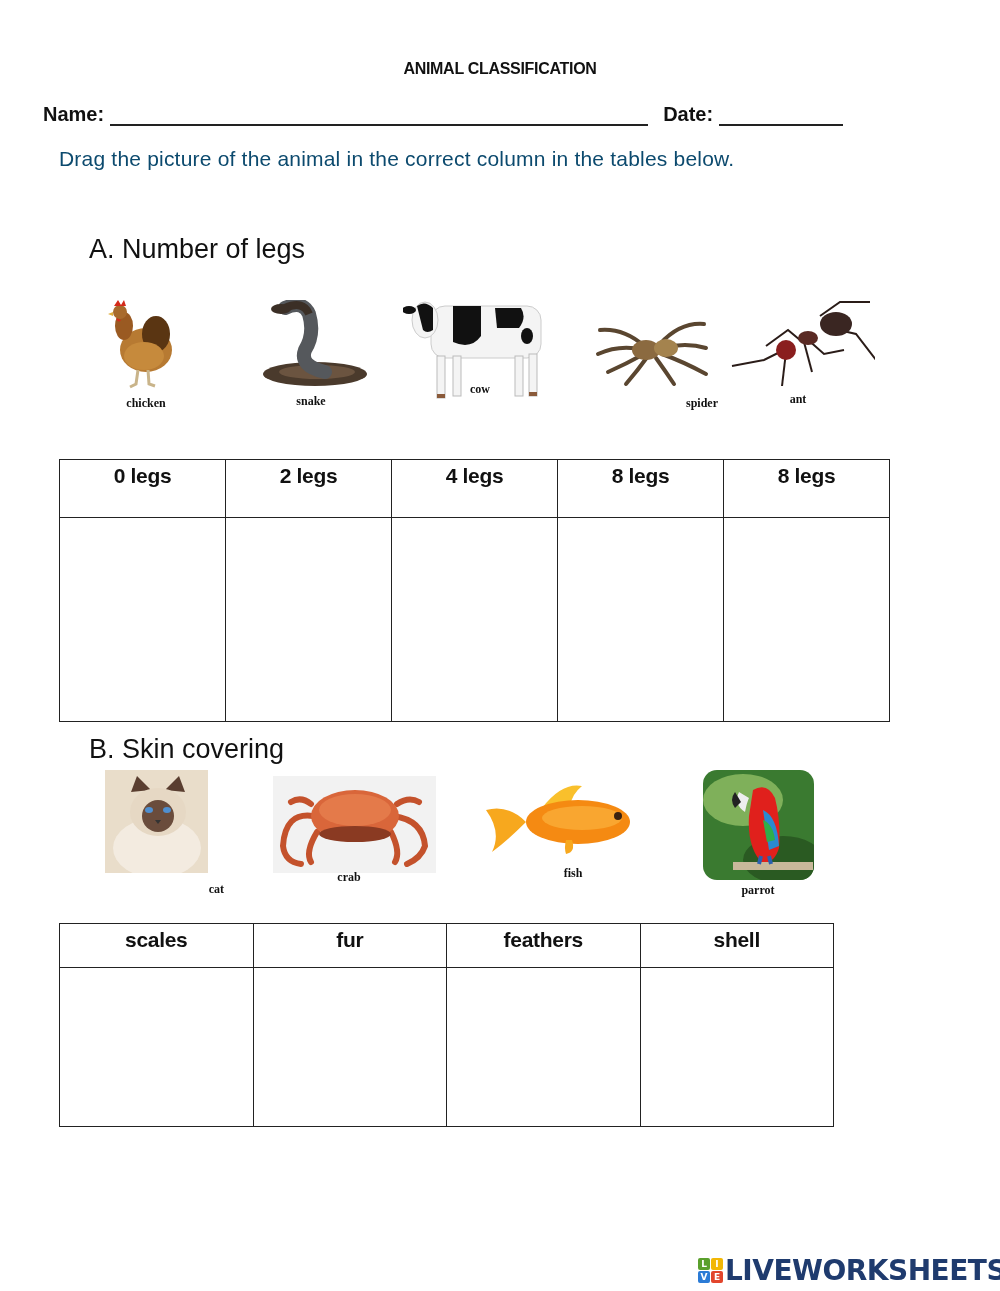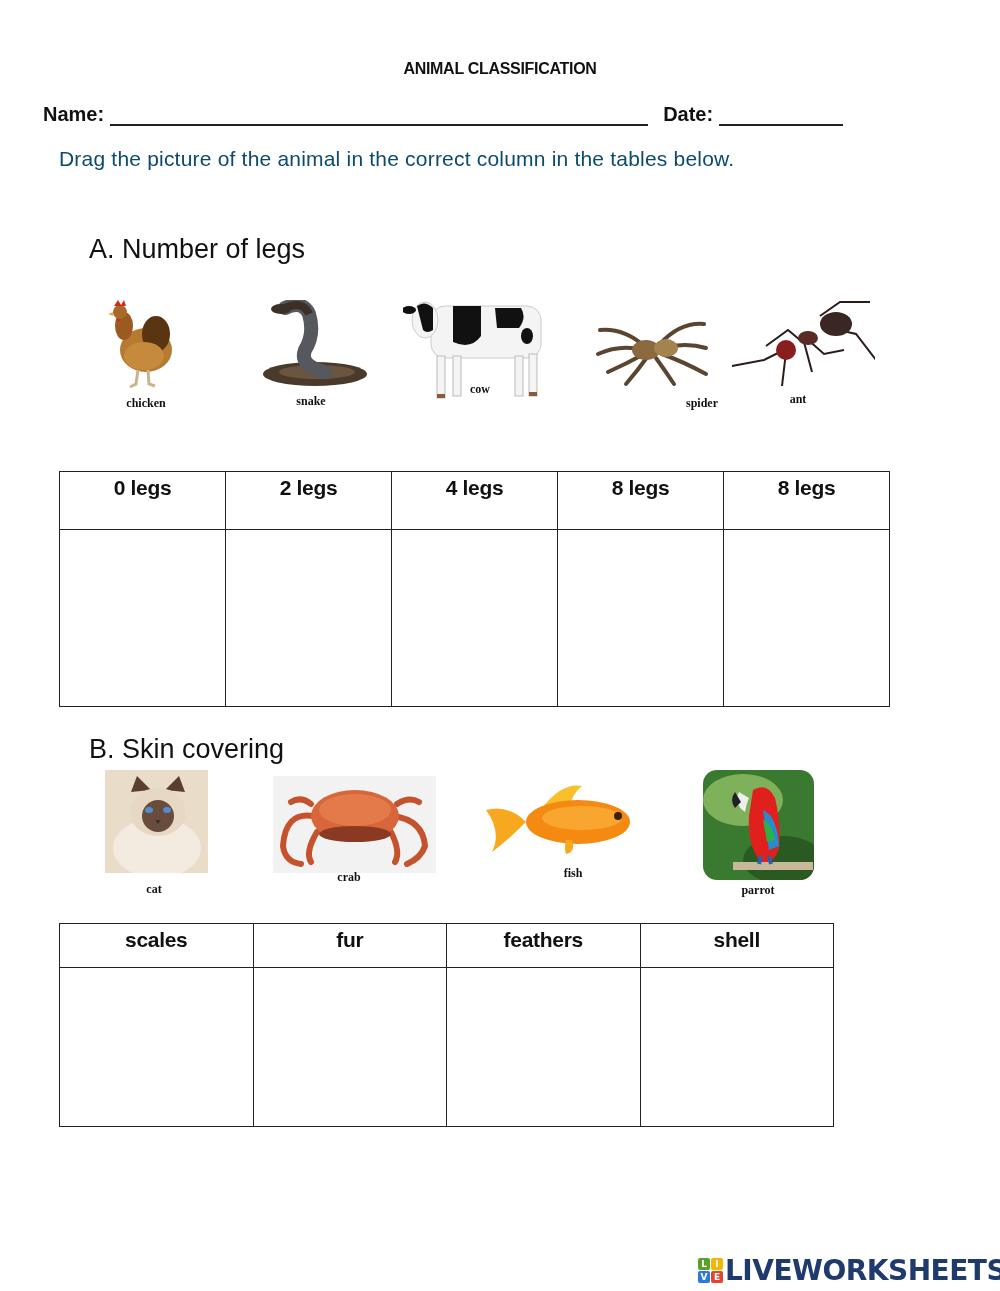--- a/index.html
+++ b/index.html
@@ -120,21 +120,21 @@
       <path d="M56 54 l-4 34"></path>
       <path d="M100 30 l26 6 l20 26"></path>
     </g>
     <ellipse cx="106" cy="26" rx="16" ry="12" fill="#3a2622"></ellipse>
     <ellipse cx="78" cy="40" rx="10" ry="7" fill="#5a2a24"></ellipse>
     <ellipse cx="56" cy="52" rx="10" ry="10" fill="#8a1e1e"></ellipse>
   </svg>
 </div>
 <div class="animal-label" style="left:728px; top:392px;">ant</div>
 
-<table class="drop-table" style="left:59px; top:471px; width:831px; height:236px;">
+<table class="drop-table" style="left:59px; top:459px; width:831px; height:263px;">
   <thead>
     <tr style="height:58px;">
       <th>0 legs</th>
       <th>2 legs</th>
       <th>4 legs</th>
       <th>8 legs</th>
       <th>8 legs</th>
     </tr>
   </thead>
   <tbody>
@@ -156,21 +156,21 @@
     <ellipse cx="52" cy="78" rx="44" ry="30" fill="#f3ebe0"></ellipse>
     <path d="M26 22 l6 -16 l14 14z" fill="#5a3e30"></path>
     <path d="M80 22 l-6 -16 l-14 14z" fill="#5a3e30"></path>
     <ellipse cx="53" cy="42" rx="28" ry="24" fill="#e6d8c4"></ellipse>
     <ellipse cx="53" cy="46" rx="16" ry="16" fill="#6a4c3c"></ellipse>
     <ellipse cx="44" cy="40" rx="4" ry="3" fill="#4f8fd0"></ellipse>
     <ellipse cx="62" cy="40" rx="4" ry="3" fill="#4f8fd0"></ellipse>
     <path d="M50 50 h6 l-3 4z" fill="#333"></path>
   </svg>
 </div>
-<div class="animal-label" style="left:84px; top:882px;">cat</div>
+<div class="animal-label" style="left:84px; top:882px;text-align:right;">cat</div>
 
 <div class="abs animal" style="left:273px; top:776px; width:163px; height:97px;">
   <svg width="163" height="97" viewBox="0 0 163 97">
     <rect width="163" height="97" fill="#f2f2f2"></rect>
     <g stroke="#c4522c" stroke-width="6" fill="none" stroke-linecap="round">
       <path d="M40 40 q-28 -4 -30 30 q2 16 18 18"></path>
       <path d="M120 40 q30 4 32 30 q-4 12 -18 18"></path>
       <path d="M44 56 q-12 20 -6 30"></path>
       <path d="M118 56 q10 20 4 30"></path>
       <path d="M38 28 q-10 -8 -20 -2"></path>

